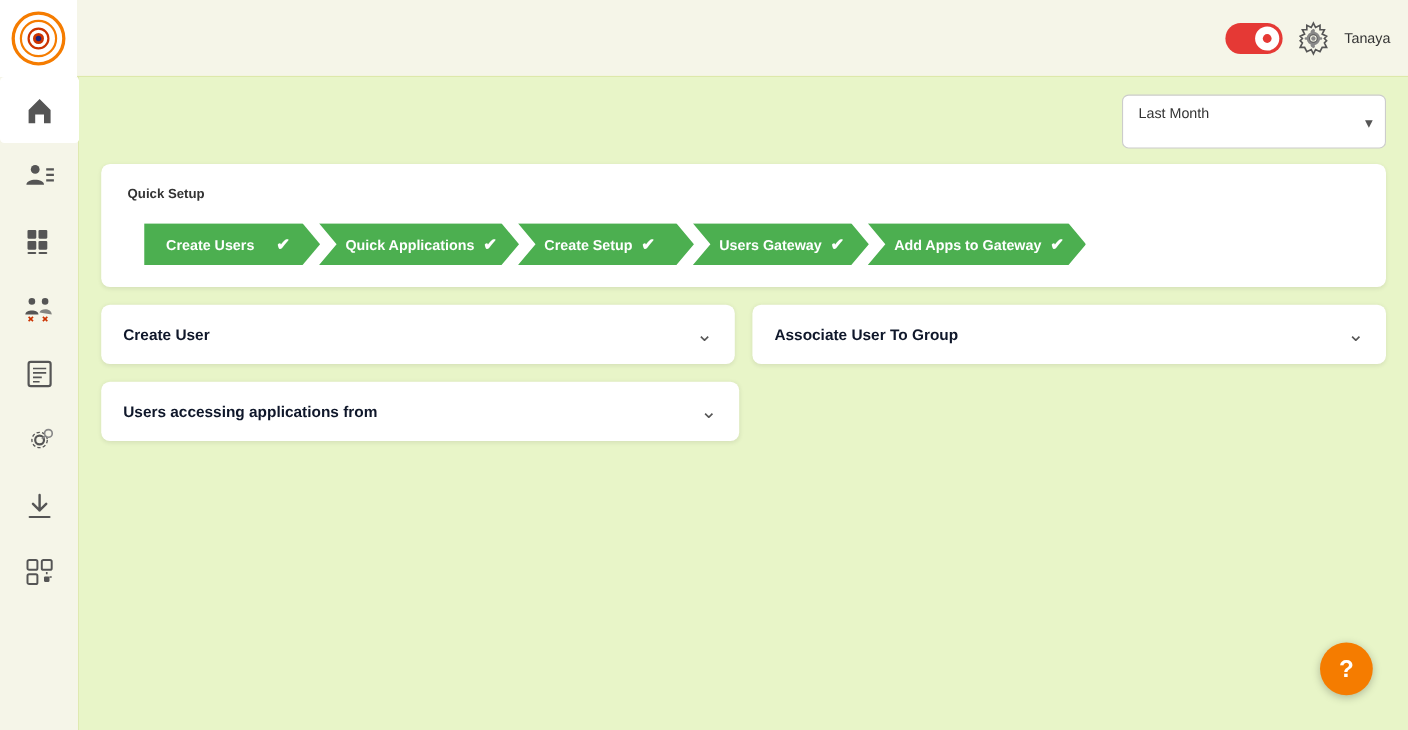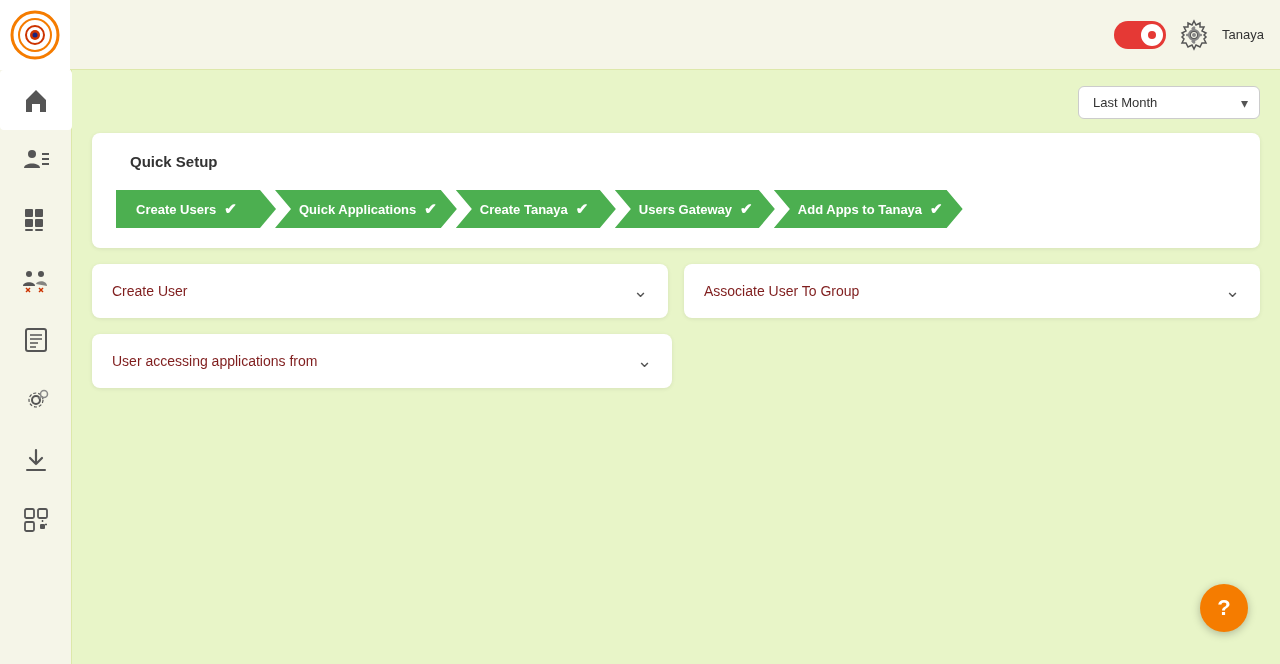--- a/index.html
+++ b/index.html
@@ -130,26 +130,26 @@
     
     .filter-row {
       display: flex;
       justify-content: flex-end;
       margin-bottom: 14px;
     }
     .filter-select {
       background: #fff;
       border: 1px solid #ccc;
       border-radius: 6px;
-      padding: 8px 36px 8px 14px;
+      padding: 8px 36px 24px 14px;
       font-size: 13px;
       color: #333;
       appearance: none;
       cursor: pointer;
-      width: 182px;
+      width: 240px;
       background-image: none;
       position: relative;
     }
     .filter-select-wrap {
       position: relative;
       display: inline-block;
     }
     .filter-select-wrap::after {
       content: '▾';
       position: absolute;
@@ -163,25 +163,24 @@
 
     
     .quick-setup-panel {
       background: #fff;
       border-radius: 8px;
       padding: 20px 24px;
       margin-bottom: 16px;
       box-shadow: 0 1px 4px rgba(0,0,0,0.08);
     }
     .quick-setup-title {
-      font-size: 15px;
+      font-size: 12px;
       font-weight: 600;
       color: #333;
       margin-bottom: 20px;
-      margin-left: 14px;
     }
 
     
     .steps-row {
       display: flex;
       align-items: center;
       gap: 0;
     }
     .step-btn {
       display: flex;
@@ -193,22 +192,23 @@
       padding: 10px 20px 10px 24px;
       position: relative;
       cursor: pointer;
       border: none;
       min-width: 160px;
       clip-path: polygon(0 0, calc(100% - 16px) 0, 100% 50%, calc(100% - 16px) 100%, 0 100%, 16px 50%);
       margin-left: -1px;
     }
     .step-btn:first-child {
       clip-path: polygon(0 0, calc(100% - 16px) 0, 100% 50%, calc(100% - 16px) 100%, 0 100%);
-      margin-left: 0;
+      margin-left: 15px;
       padding-left: 20px;
+      gap: 12px;
     }
     .step-btn .check-icon {
       margin-left: 8px;
       font-size: 15px;
     }
 
     
     .lower-panels-row {
       display: flex;
       gap: 16px;
@@ -222,22 +222,22 @@
     }
     .panel-card-header {
       display: flex;
       align-items: center;
       justify-content: space-between;
       padding: 16px 20px;
       cursor: pointer;
     }
     .panel-card-title {
       font-size: 14px;
-      font-weight: 400;
-      color: #7f1d1d;
+      font-weight: 700;
+      color: #0f172a;
     }
     .chevron-down {
       font-size: 18px;
       color: #555;
     }
 
     
     .bottom-panel {
       background: #fff;
       border-radius: 8px;
@@ -414,31 +414,31 @@
           <span>Create Users</span>
           <span class="check-icon">✔</span>
         </button>
 
         <button class="step-btn">
           <span>Quick Applications</span>
           <span class="check-icon">✔</span>
         </button>
 
         <button class="step-btn">
-          <span>Create Tanaya</span>
+          <span>Create Setup</span>
           <span class="check-icon">✔</span>
         </button>
 
         <button class="step-btn">
           <span>Users Gateway</span>
           <span class="check-icon">✔</span>
         </button>
 
         <button class="step-btn">
-          <span>Add Apps to Tanaya</span>
+          <span>Add Apps to Gateway</span>
           <span class="check-icon">✔</span>
         </button>
 
       </div>
     </div>
 
     <div class="lower-panels-row">
       <div class="panel-card">
         <div class="panel-card-header">
           <span class="panel-card-title">Create User</span>
@@ -448,21 +448,21 @@
       <div class="panel-card">
         <div class="panel-card-header">
           <span class="panel-card-title">Associate User To Group</span>
           <span class="chevron-down">⌄</span>
         </div>
       </div>
     </div>
 
     <div class="bottom-panel">
       <div class="panel-card-header">
-        <span class="panel-card-title">User accessing applications from</span>
+        <span class="panel-card-title">Users accessing applications from</span>
         <span class="chevron-down">⌄</span>
       </div>
     </div>
 
   </div>
 </div>
 
 <button class="help-btn">
   <span>?</span>
 </button>

